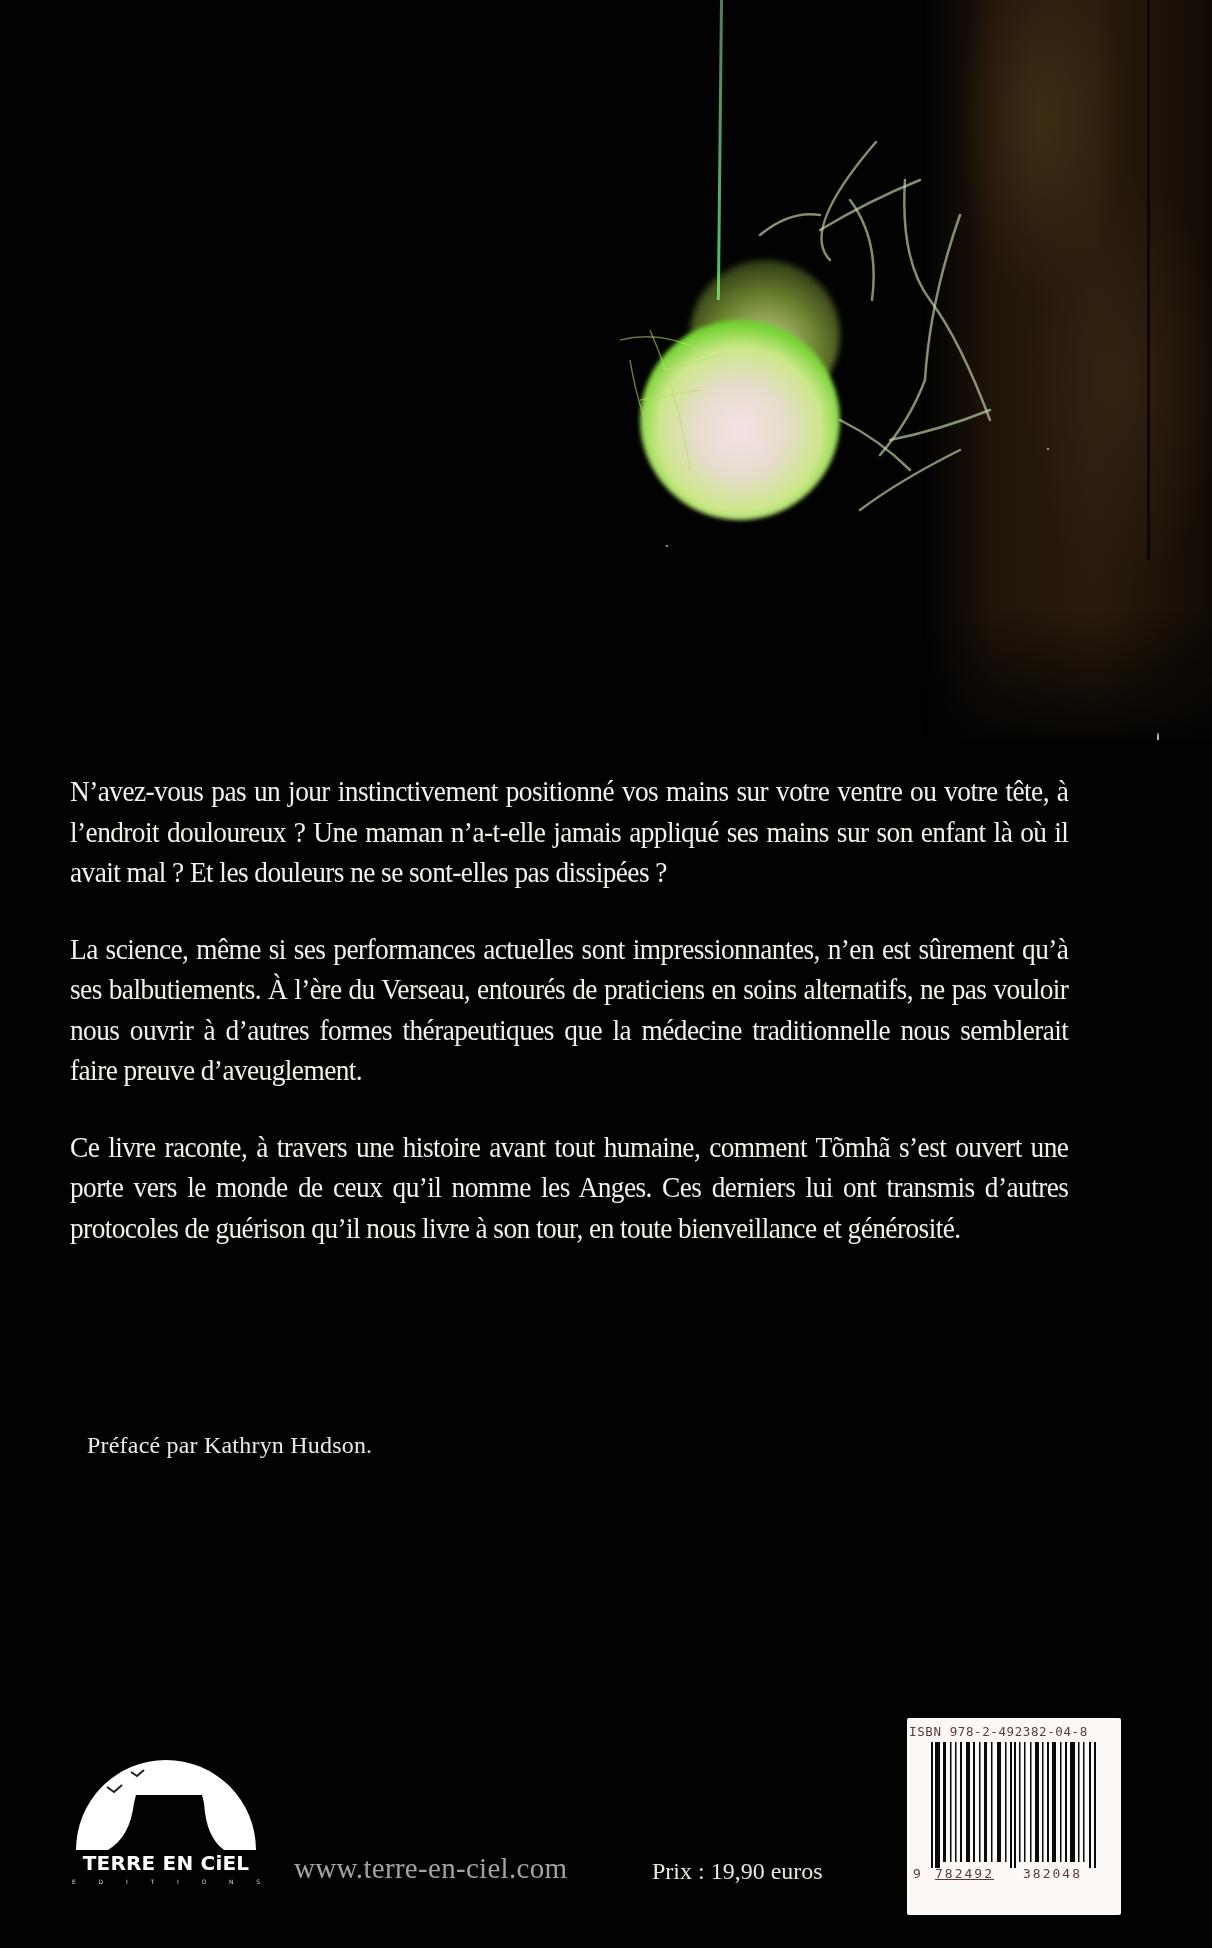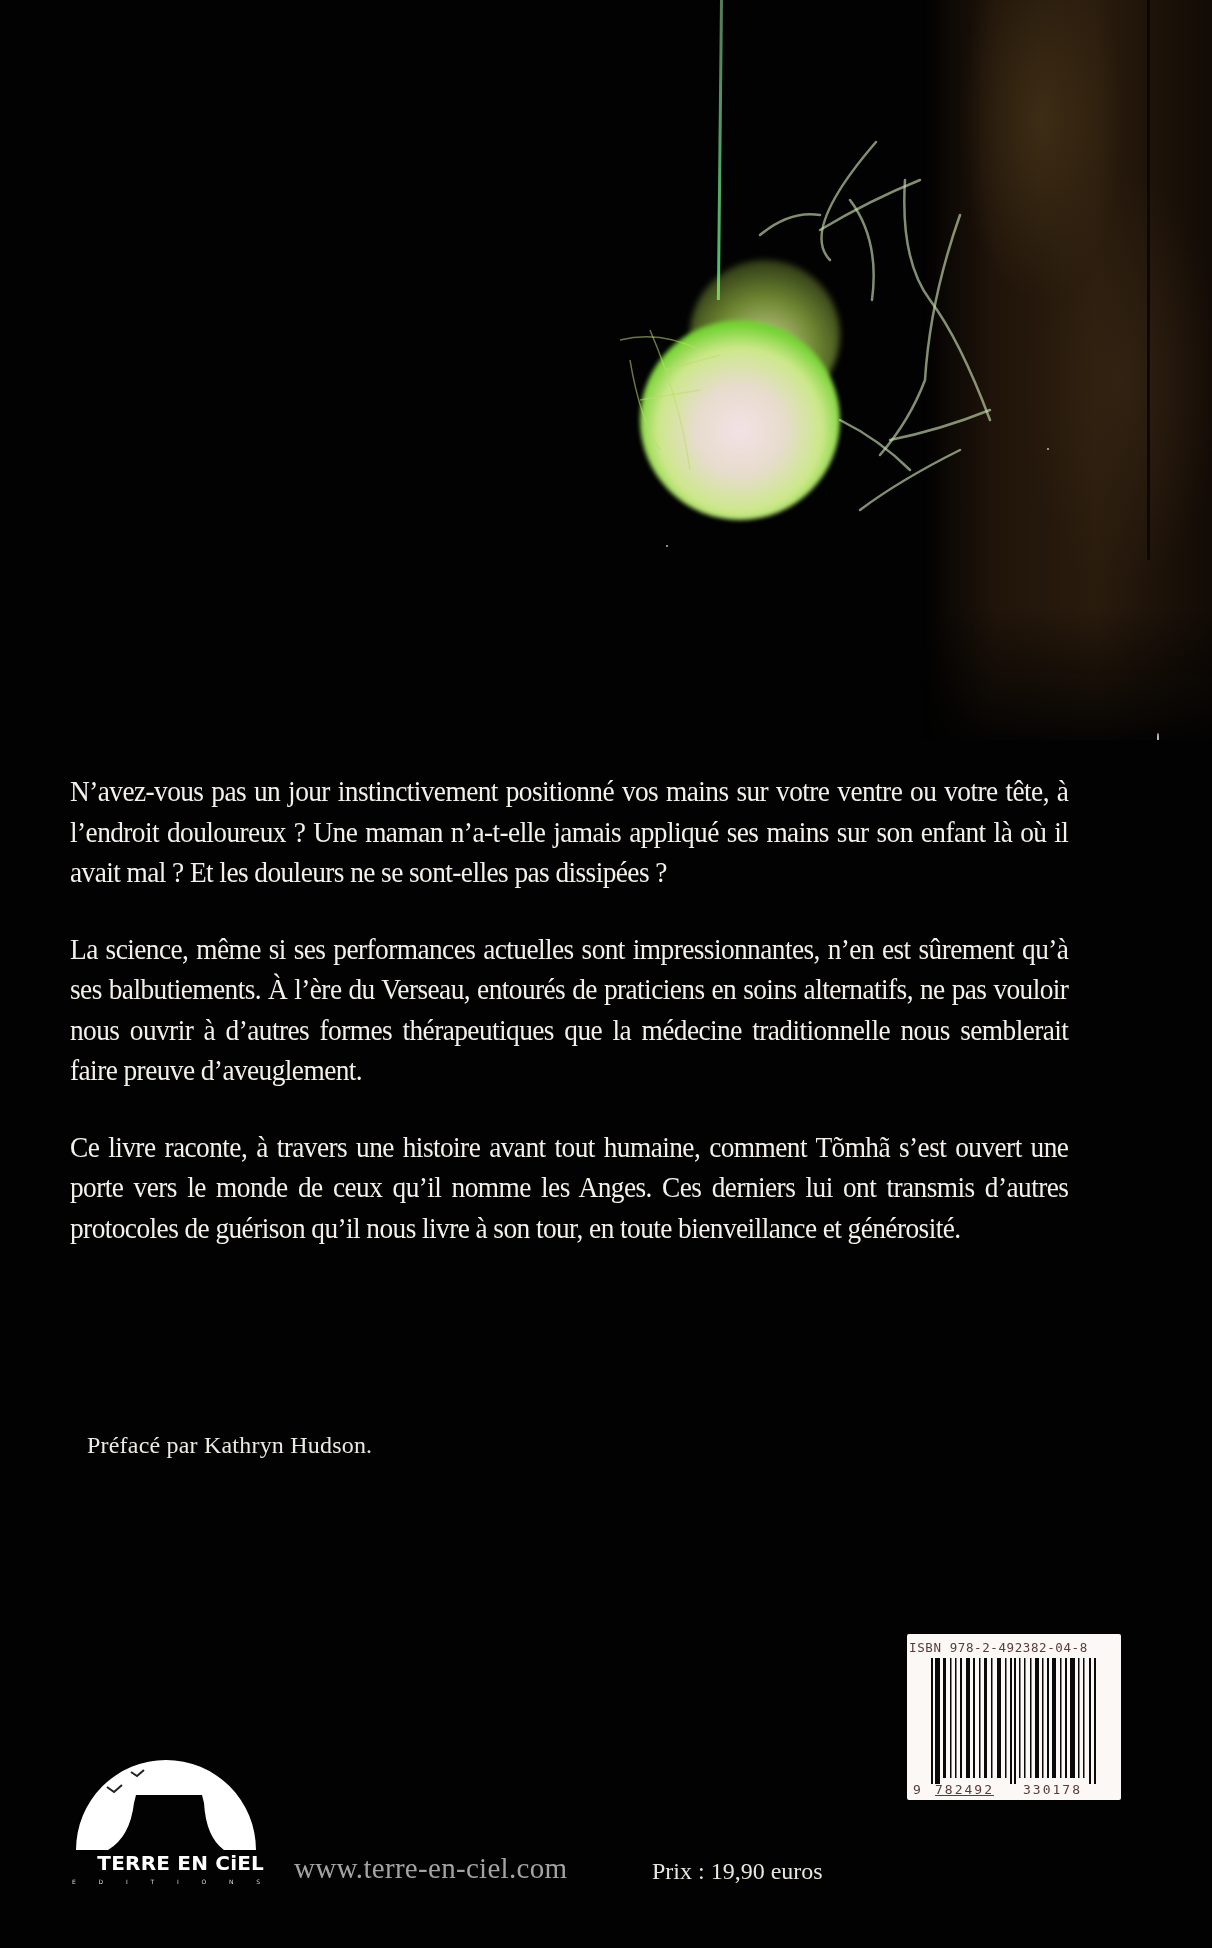--- a/index.html
+++ b/index.html
@@ -112,21 +112,21 @@
     }
     .logo .dome {
       position: absolute;
       left: 6px; top: 10px;
       width: 184px; height: 95px;
     }
     .logo .brand {
       position: absolute;
       left: 0; top: 106px;
       width: 196px;
-      text-align: right;
+      text-align: center;
       font-family: "DejaVu Sans", "Liberation Sans", sans-serif;
       font-weight: bold;
       font-size: 20px;
       letter-spacing: 0.2px;
       color: #fff;
     }
     .logo .editions {
       position: absolute;
       left: 4px; top: 133px;
       width: 188px;
@@ -151,23 +151,23 @@
       left: 652px;
       top: 1858px;
       font-size: 24px;
       color: #e9e7df;
     }
 
     
     .barcode {
       position: absolute;
       left: 907px;
-      top: 1634px;
+      top: 1718px;
       width: 214px;
-      height: 166px;
+      height: 197px;
       background: #fbf8f6;
       border-radius: 2px;
     }
     .barcode .isbn {
       position: absolute;
       left: 2px; top: 6px;
       font-family: "DejaVu Sans Mono", "Liberation Mono", monospace;
       font-size: 12.5px;
       letter-spacing: 0.6px;
       color: #5a3a3a;
@@ -284,15 +284,15 @@
       <rect x="143" y="0" width="5" height="120"></rect>
       <rect x="151" y="0" width="1.5" height="120"></rect>
       <rect x="156" y="0" width="1.5" height="120"></rect>
       <rect x="162" y="0" width="2" height="126"></rect>
       <rect x="167" y="0" width="2" height="126"></rect>
     </g>
   </svg>
   <div class="digits">
     <span style="width:22px;">9</span>
     <span style="width:88px; letter-spacing:2px;text-decoration:underline;">782492</span>
-    <span style="letter-spacing:2px;">330178</span>
+    <span style="letter-spacing:2px;">382048</span>
   </div>
 </div>
 
 </body></html>

